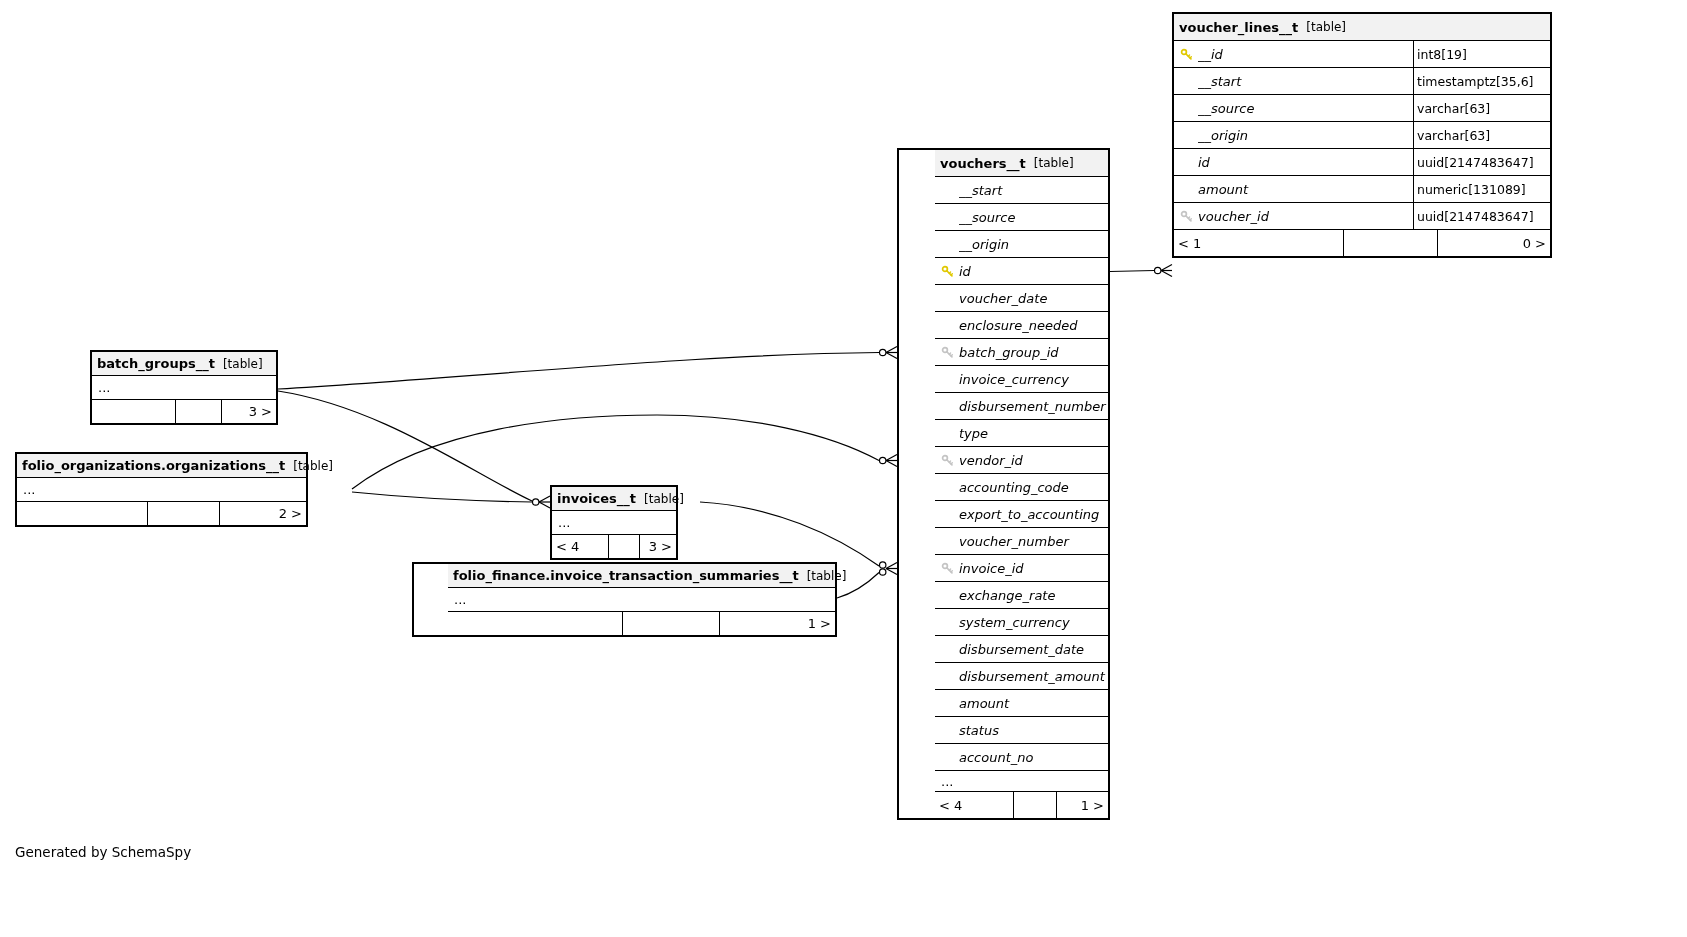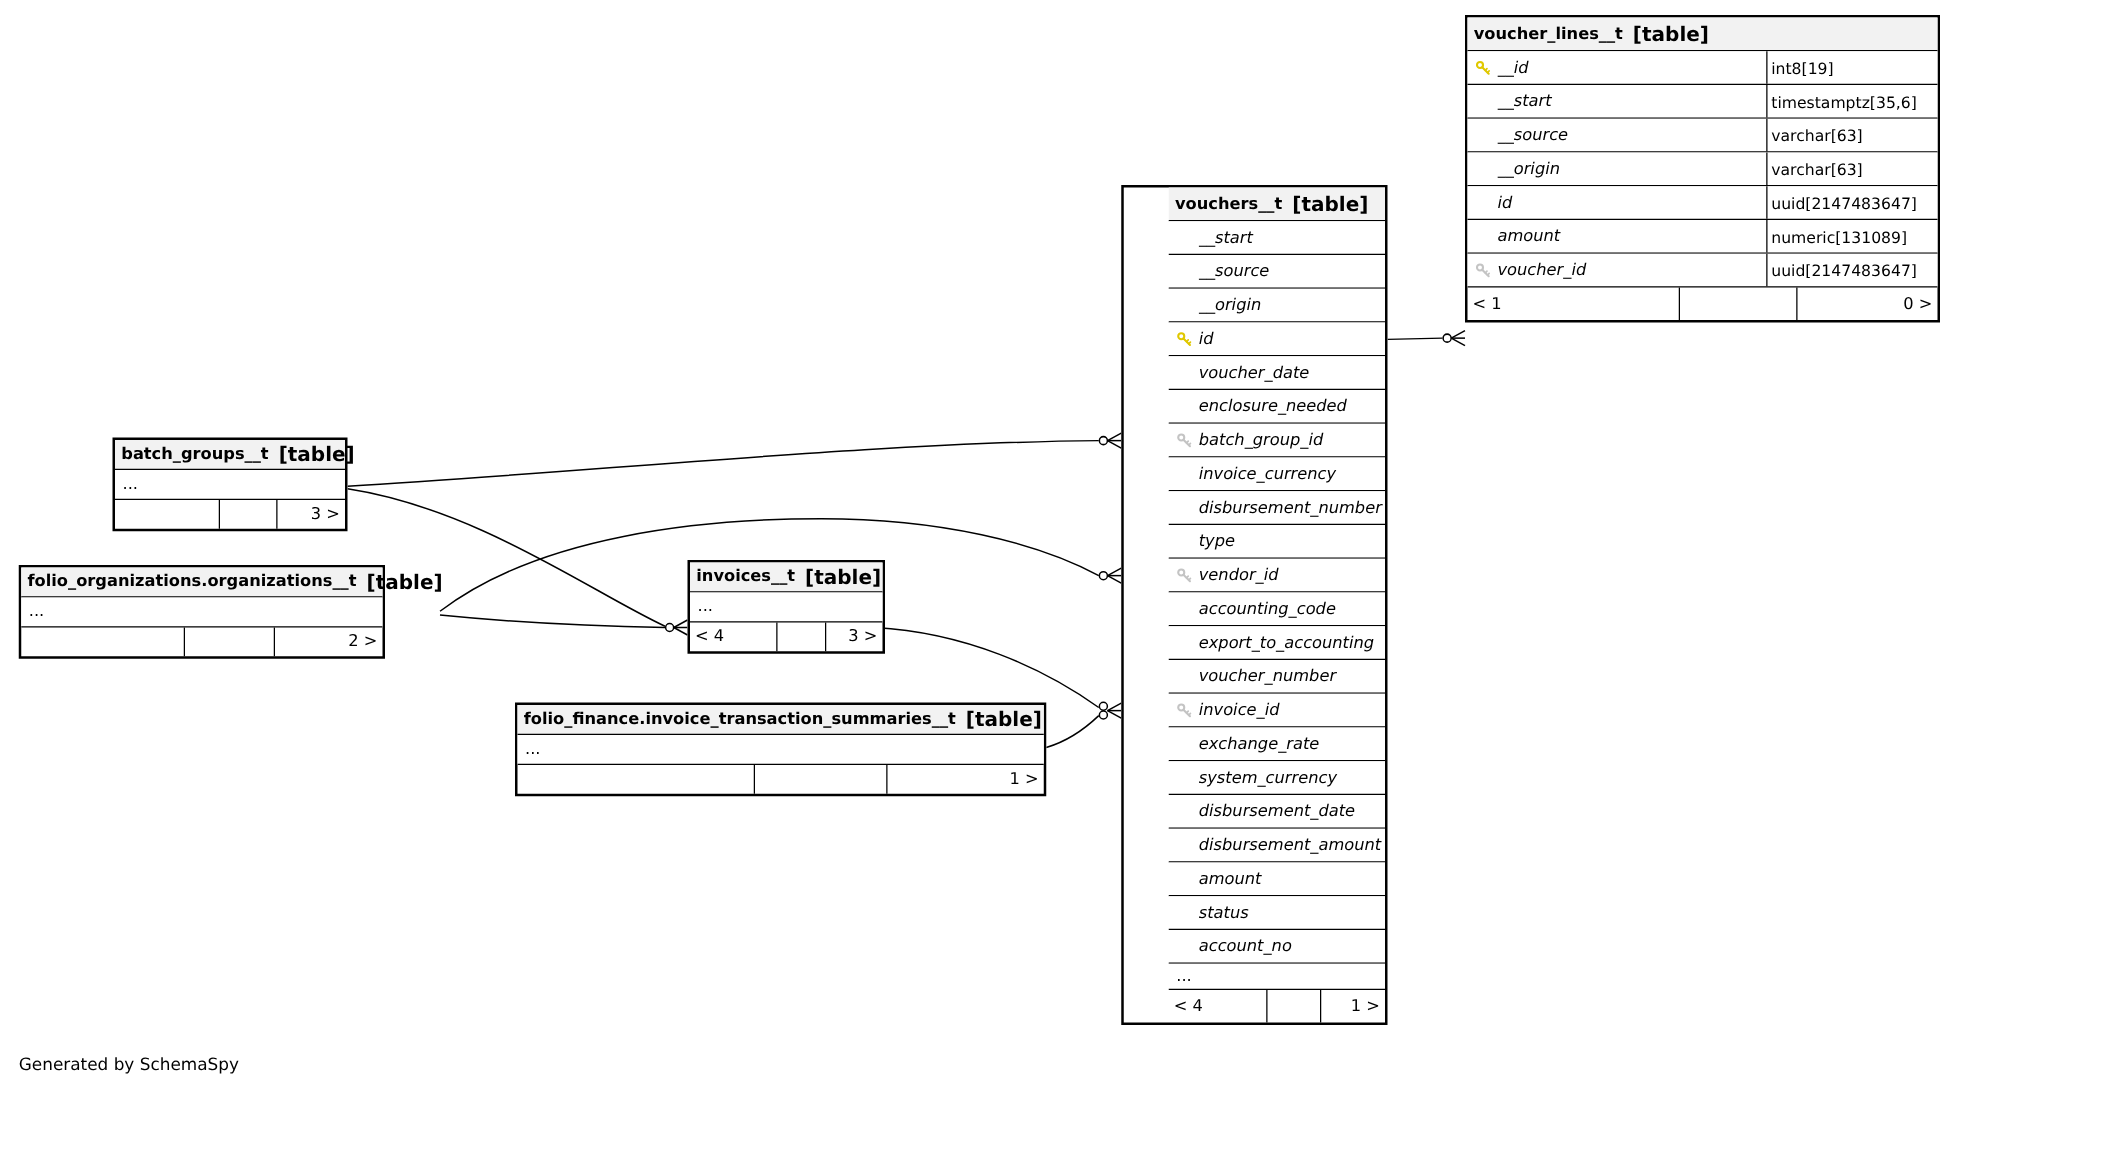--- a/index.html
+++ b/index.html
@@ -3,21 +3,21 @@
 <meta charset="utf-8">
 <style>
   html, body { margin: 0; padding: 0; background: #ffffff; }
   body { font-family: "DejaVu Sans", "Liberation Sans", sans-serif; color: #000; }
   #diagram { position: relative; width: 1687px; height: 937px; overflow: hidden; background: #fff; }
   #edges-layer { position: absolute; left: 0; top: 0; }
   .table-node { position: absolute; background: #fff; border: 2px solid var(--border-col, #000); box-sizing: border-box; }
   .t-header { display: flex; justify-content: flex-start; align-items: center; height: 27px; padding: 0 5px;
               background: var(--header-bg, #f2f2f2); border-bottom: 1px solid var(--border-col, #000); box-sizing: border-box; }
   .t-name { font-weight: bold; font-size: 13px; white-space: nowrap; }
-  .t-badge { font-size: 16px; white-space: nowrap; margin-left: 8px; font-weight: bold; }
+  .t-badge { font-size: 12px; white-space: nowrap; margin-left: 8px; }
   .t-row { display: flex; align-items: center; height: 27px; border-bottom: 1px solid var(--border-col, #000);
            box-sizing: border-box; background: #fff; font-size: 13px; }
   .key-slot { width: 24px; min-width: 24px; display: flex; align-items: center; justify-content: center; }
   .col-name { flex: 1; white-space: nowrap; overflow: hidden; font-style: italic; }
   .col-type { width: 137px; min-width: 137px; align-self: stretch; display: flex; align-items: center;
               border-left: 1px solid var(--border-col, #000); padding: 0 3px; font-size: 12.5px; white-space: nowrap; box-sizing: border-box; }
   .ellipsis-row { height: 21px; padding-left: 6px; }
   .t-footer { display: flex; height: 26px; font-size: 13px; box-sizing: border-box; }
   .fc { display: flex; align-items: center; box-sizing: border-box; }
   .fc1 { width: 45%; padding-left: 4px; }
@@ -285,35 +285,35 @@
       </div>
       <div class="t-row ellipsis-row">
         <span>...</span>
       </div>
       <div class="t-footer">
         <span class="fc fc1"></span>
         <span class="fc fc2"></span>
         <span class="fc fc3">2 &gt;</span>
       </div>
     </div>
-    <div class="table-node compact" style="left: 550px; top: 448px; width: 158px;">
+    <div class="table-node compact" style="left: 550px; top: 485px; width: 128px;">
       <div class="t-header">
         <span class="t-name">invoices__t</span>
         <span class="t-badge">[table]</span>
       </div>
       <div class="t-row ellipsis-row">
         <span>...</span>
       </div>
       <div class="t-footer">
         <span class="fc fc1">&lt; 4</span>
         <span class="fc fc2"></span>
         <span class="fc fc3">3 &gt;</span>
       </div>
     </div>
-    <div class="table-node compact" style="left: 412px; top: 562px; width: 425px;">
+    <div class="table-node compact" style="left: 412px; top: 562px; width: 425px; padding-left: 34px;">
       <div class="t-header">
         <span class="t-name">folio_finance.invoice_transaction_summaries__t</span>
         <span class="t-badge">[table]</span>
       </div>
       <div class="t-row ellipsis-row">
         <span>...</span>
       </div>
       <div class="t-footer">
         <span class="fc fc1"></span>
         <span class="fc fc2"></span>

